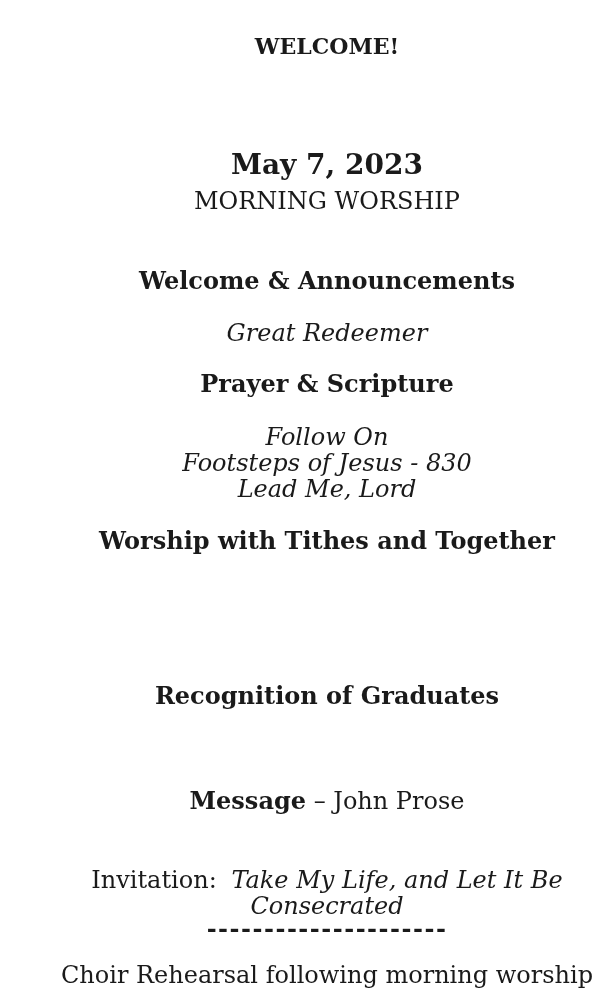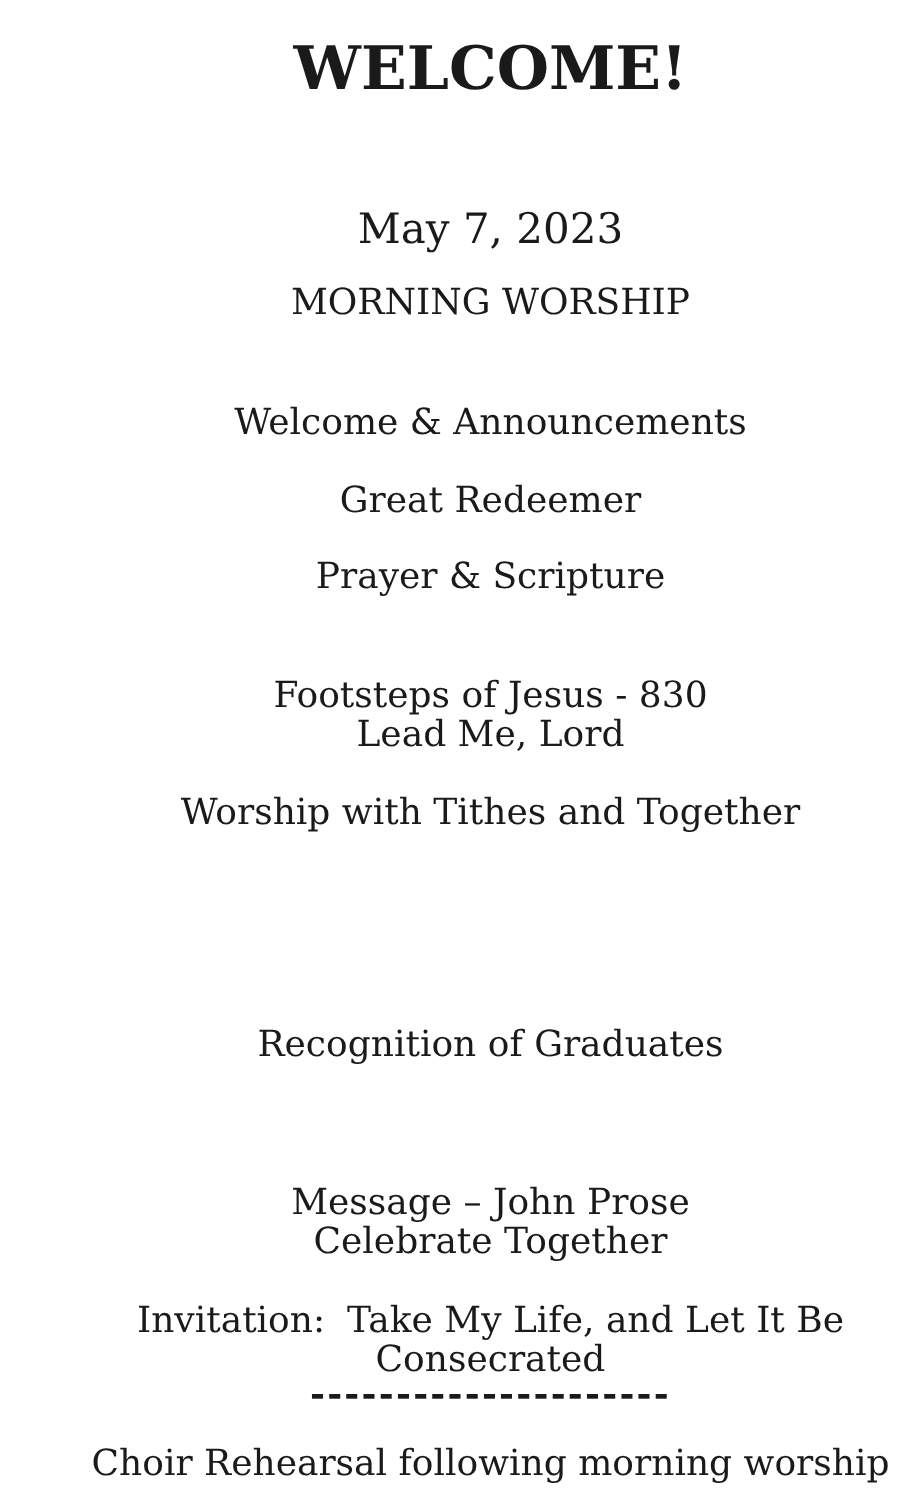--- a/index.html
+++ b/index.html
@@ -26,31 +26,32 @@
   .line {
     position: absolute;
     left: 0;
     width: 100%;
     text-align: center;
     font-size: 24px;
     line-height: 26px;
     white-space: nowrap;
   }
   .t-title {
-    font-size: 40px;
+    font-size: 22px;
     line-height: 38px;
     font-weight: bold;
   }
   .t-date {
     font-size: 28px;
     line-height: 34px;
-    font-weight: normal;
+    font-weight: bold;
+    margin-top: 12px;
   }
-  .b { font-weight: normal; }
-  .i { }
+  .b { font-weight: bold; }
+  .i { font-style: italic; }
   .label-gap { margin-right: 7px; }
   .divider {
     letter-spacing: 1.5px;
     font-weight: bold;
   }
 </style>
 </head>
 <body>
 
 <div class="page">
@@ -61,35 +62,35 @@
     <div class="line t-date" style="top:136px">May 7, 2023</div>
 
     <div class="line" style="top:188px">MORNING WORSHIP</div>
 
     <div class="line b" style="top:268px">Welcome &amp; Announcements</div>
 
     <div class="line i" style="top:320px">Great Redeemer</div>
 
     <div class="line b" style="top:371px">Prayer &amp; Scripture</div>
 
+    <div class="line i" style="top:424px">Follow On</div>
     <div class="line i" style="top:450px">Footsteps of Jesus - 830</div>
     <div class="line i" style="top:476px">Lead Me, Lord</div>
 
     <div class="line b" style="top:528px">Worship with Tithes and Together</div>
 
 
 
     <div class="line b" style="top:683px">Recognition of Graduates</div>
 
 
     <div class="line" style="top:788px">
       <span class="b">Message</span>
       <span>– John Prose</span>
     </div>
-    <div class="line i" style="top:814px">Celebrate Together</div>
 
     <div class="line" style="top:867px">
       <span class="label-gap">Invitation:</span>
       <span class="i">Take My Life, and Let It Be</span>
     </div>
     <div class="line i" style="top:893px">Consecrated</div>
 
     <div class="line divider" style="top:916px">---------------------</div>
 
     <div class="line" style="top:962px">Choir Rehearsal following morning worship</div>

